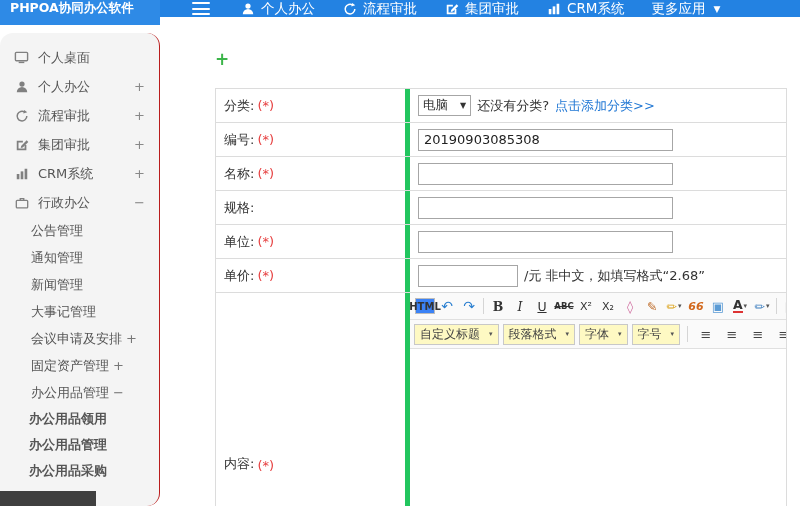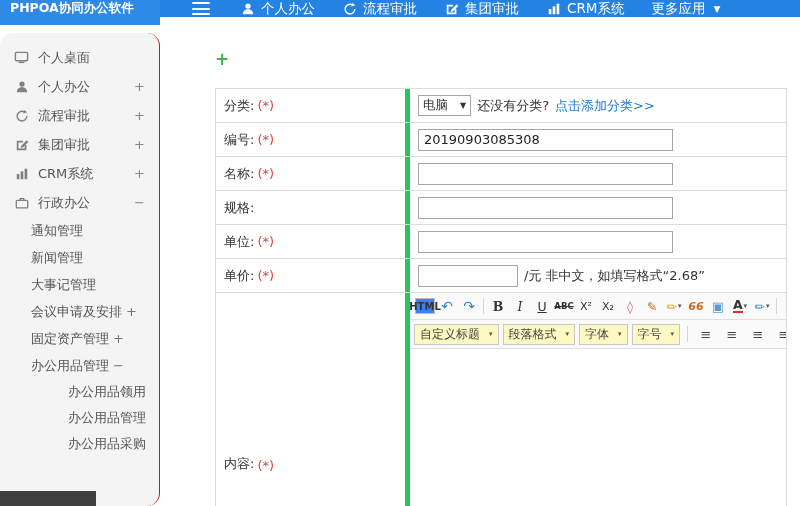--- a/index.html
+++ b/index.html
@@ -21,21 +21,21 @@
 
   
   .sidebar { position:absolute; top:33px; left:0; width:160px; height:473px;
     background:#f4f4f4; border-right:1px solid #b91c1c; padding-top:10px;border-radius:13px; }
   .side-item { height:29px; display:flex; align-items:center; gap:9px;
     padding:0 14px; font-size:13px; color:#555; cursor:pointer; }
   .side-item .toggle { margin-left:auto; color:#888; font-size:13px; }
   .sub-item { height:27px; display:flex; align-items:center;
     padding-left:31px; font-size:13px; color:#555; cursor:pointer; }
   .sub-item .toggle { color:#777; margin-left:4px; }
-  .subsub-item { padding-left:68px; height:26px; }
+  .subsub-item { padding-left:29px; height:26px;font-weight:bold; }
   .side-icon { width:15px; height:15px; display:flex; align-items:center; justify-content:center; }
   .dark-strip { position:absolute; bottom:0; left:0; width:96px; height:15px; background:#3f3f3f; }
 
   
   .main { position:absolute; top:33px; left:160px; width:640px; height:473px; background:#fff; }
   .page-title { display:flex; align-items:center; gap:7px; margin:16px 0 0 55px; height:20px; }
   .plus-icon { color:#3cb54a; font-size:17px; font-weight:bold; line-height:1; }
   .title-text { color:#1b6ec2; font-size:14.5px; font-weight:bold; }
 
   .form-table { position:absolute; left:55px; top:55px; width:572px;
@@ -208,20 +208,23 @@
       <svg width="14" height="14" viewBox="0 0 16 16">
           <rect x="1.5" y="5" width="13" height="8.5" rx="1" fill="none" stroke="#808080" stroke-width="1.5"></rect>
           <path d="M6 5V3h4v2" fill="none" stroke="#808080" stroke-width="1.5"></path>
         </svg>
     </span>
     <span>行政办公</span>
     <span class="toggle">−</span>
   </div>
 
   <div class="sub-item">
+    <span>公告管理</span>
+  </div>
+  <div class="sub-item">
     <span>通知管理</span>
   </div>
   <div class="sub-item">
     <span>新闻管理</span>
   </div>
   <div class="sub-item">
     <span>大事记管理</span>
   </div>
   <div class="sub-item">
     <span>会议申请及安排</span>

